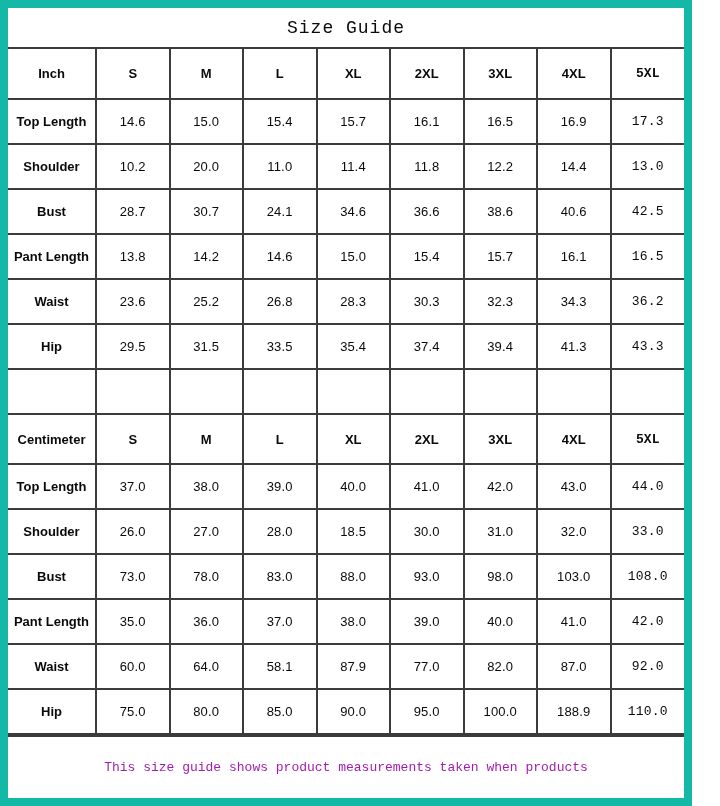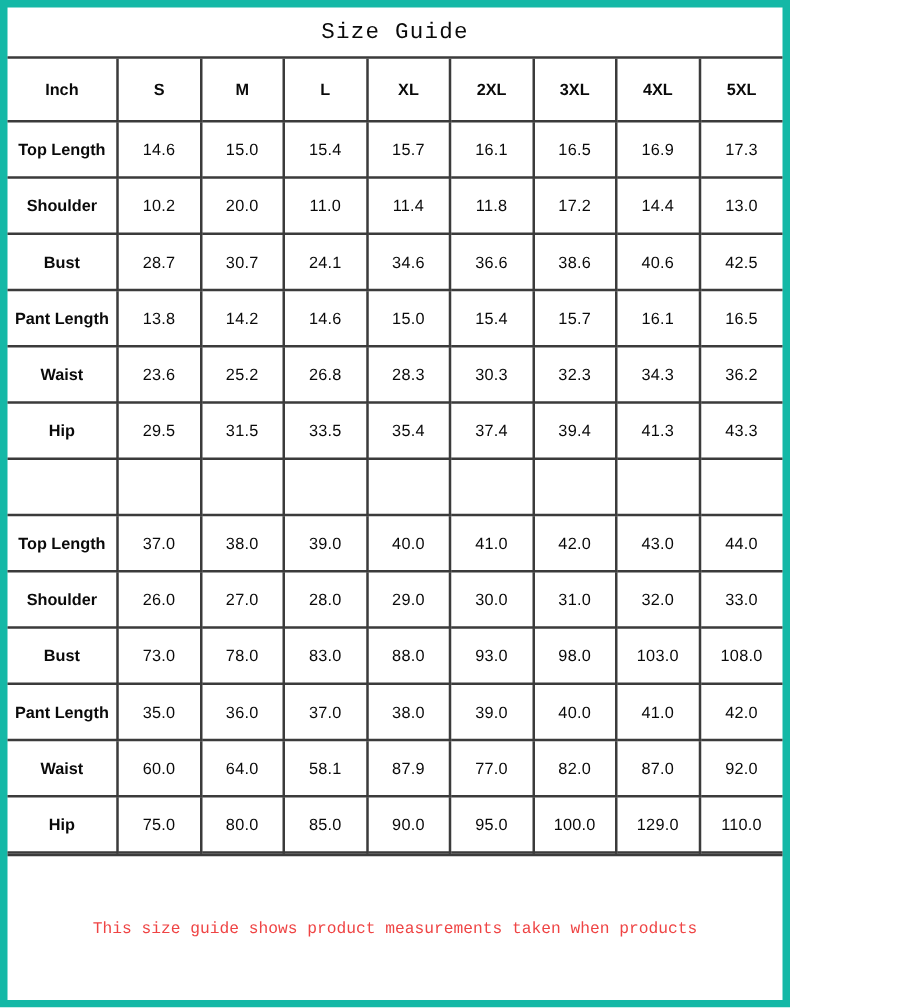--- a/index.html
+++ b/index.html
@@ -1,24 +1,24 @@
 <!DOCTYPE html>
 <html><head>
 <meta charset="utf-8">
 <style>
   html, body {
     margin: 0;
     padding: 0;
     background: #ffffff;
   }
   .size-guide {
-    width: 632px;
+    width: 692px;
     height: 806px;
     box-sizing: border-box;
-    border: 6px solid #14b8a6;
+    border: 8px solid #14b8a6;
     background: #ffffff;
     display: flex;
     flex-direction: column;
     font-family: "Liberation Sans", sans-serif;
     color: #0a0a0a;
   }
   .title-bar {
     height: 39px;
     flex: 0 0 39px;
     border-bottom: 2px solid #3b3b3b;
@@ -44,34 +44,34 @@
     font-size: 13px;
     overflow: hidden;
   }
   table.grid th { font-weight: bold; }
   table.grid td { font-weight: normal; letter-spacing: 0.2px; }
   table.grid col.label-col { width: 88px; }
   table.grid tr.header-row { height: 50px; margin-left: 19px; }
   table.grid tr.data-row { height: 45px; }
   table.grid tr.spacer-row { height: 45px; }
   table.grid tr :first-child { border-left: none; }
-  table.grid tr :last-child { border-right: none; }
+  table.grid tr :last-child { border-right: none; font-family: Liberation Mono, monospace; }
   table.grid tr:first-child th { border-top: none; }
   .footer-note {
     flex: 1 1 auto;
     border-top: 2px solid #3b3b3b;
     display: flex;
     flex-direction: column;
     align-items: center;
     justify-content: center;
     font-family: "Liberation Mono", "DejaVu Sans Mono", monospace;
     font-size: 13px;
     line-height: 18px;
     text-align: center;
-    color: #ef4444;
+    color: #a21caf;
   }
 </style>
 </head>
 <body>
 
 <div class="size-guide">
   <div class="title-bar">Size Guide</div>
 
   <table class="grid">
     <colgroup>
@@ -108,21 +108,21 @@
           <td>16.9</td>
           <td>17.3</td>
         </tr>
         <tr class="data-row">
           <th>Shoulder</th>
           <td>10.2</td>
           <td>20.0</td>
           <td>11.0</td>
           <td>11.4</td>
           <td>11.8</td>
-          <td>17.2</td>
+          <td>12.2</td>
           <td>14.4</td>
           <td>13.0</td>
         </tr>
         <tr class="data-row">
           <th>Bust</th>
           <td>28.7</td>
           <td>30.7</td>
           <td>24.1</td>
           <td>34.6</td>
           <td>36.6</td>
@@ -167,37 +167,48 @@
           <td></td>
           <td></td>
           <td></td>
           <td></td>
           <td></td>
           <td></td>
           <td></td>
           <td></td>
           <td></td>
         </tr>
+        <tr class="header-row">
+          <th>Centimeter</th>
+          <th>S</th>
+          <th>M</th>
+          <th>L</th>
+          <th>XL</th>
+          <th>2XL</th>
+          <th>3XL</th>
+          <th>4XL</th>
+          <th>5XL</th>
+        </tr>
         <tr class="data-row">
           <th>Top Length</th>
           <td>37.0</td>
           <td>38.0</td>
           <td>39.0</td>
           <td>40.0</td>
           <td>41.0</td>
           <td>42.0</td>
           <td>43.0</td>
           <td>44.0</td>
         </tr>
         <tr class="data-row">
           <th>Shoulder</th>
           <td>26.0</td>
           <td>27.0</td>
           <td>28.0</td>
-          <td>29.0</td>
+          <td>18.5</td>
           <td>30.0</td>
           <td>31.0</td>
           <td>32.0</td>
           <td>33.0</td>
         </tr>
         <tr class="data-row">
           <th>Bust</th>
           <td>73.0</td>
           <td>78.0</td>
           <td>83.0</td>
@@ -230,21 +241,21 @@
           <td>92.0</td>
         </tr>
         <tr class="data-row">
           <th>Hip</th>
           <td>75.0</td>
           <td>80.0</td>
           <td>85.0</td>
           <td>90.0</td>
           <td>95.0</td>
           <td>100.0</td>
-          <td>129.0</td>
+          <td>188.9</td>
           <td>110.0</td>
         </tr>
       </tbody>
   </table>
 
   <div class="footer-note">
     <div>This size guide shows product measurements taken when products</div>
   </div>
 </div>
 

